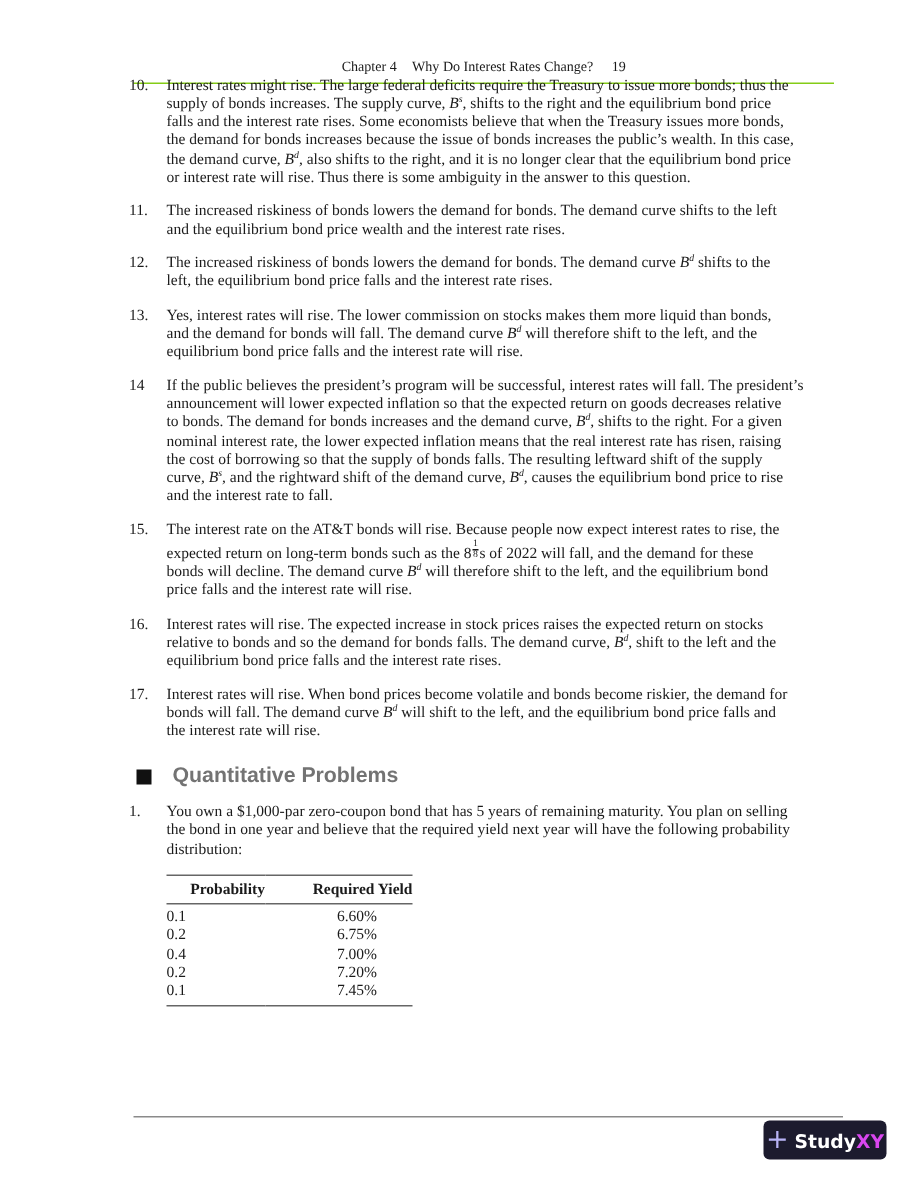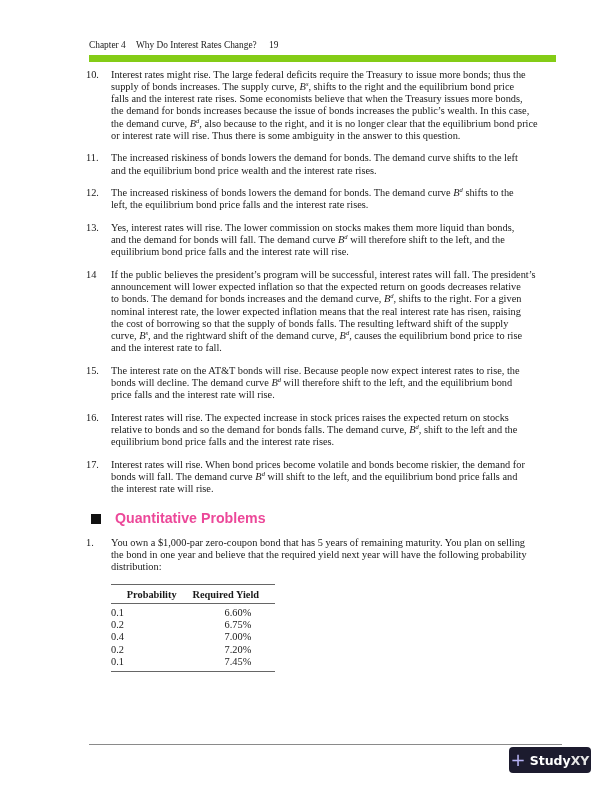--- a/index.html
+++ b/index.html
@@ -1,68 +1,68 @@
 <!DOCTYPE html>
 <html><head>
 <meta charset="utf-8">
 <style>
   html, body { margin: 0; padding: 0; background: #ffffff; }
   body { width: 612px; height: 792px; position: relative; overflow: hidden;
          font-family: "Liberation Serif", serif; color: #1a1a1a; }
   .header { position: absolute; left: 89px; right: 56px; top: 40px; height: 15px;
-            border-bottom: 7px solid #84cc16; font-size: 9.4px; text-align: left; }
+            border-bottom: 1px solid #84cc16; font-size: 9.4px; text-align: center; }
   .header .chap { margin-right: 8px; }
   .header .page { display: inline-block; margin-left: 10px; }
-  .content { position: absolute; left: 86px; top: 69px; width: 456px; }
+  .content { position: absolute; left: 86px; top: 52px; width: 456px; }
   .item { position: relative; padding-left: 25px; font-size: 10.35px; line-height: 12.15px;
           margin-bottom: 10.5px; text-align: left; }
   .item .num { position: absolute; left: 0; top: 0; }
   .item .line { display: block; white-space: nowrap; }
   sup { font-size: 6.5px; line-height: 0; vertical-align: 4px; font-style: italic; }
   i { font-style: italic; }
   .frac { display: inline-block; font-size: 6.5px; vertical-align: 1px; line-height: 6px; text-align: center; margin: 0 1px; }
   .frac span { display: block; }
   .section { position: relative; margin-top: 15px; margin-bottom: 9px; height: 18px; }
   .section .bullet { position: absolute; left: 5px; top: 4px; width: 10px; height: 10px; background: #111; }
   .section .title { position: absolute; left: 29px; top: 0; font-family: "Liberation Sans", sans-serif;
-                    font-weight: bold; font-size: 14.2px; color: #ec4899; }
+                    font-weight: bold; font-size: 14.2px; color: #737373; }
   table.prob { margin-left: 25px; margin-top: 6px; border-collapse: collapse; font-size: 10.35px; width: 164px; }
   table.prob thead tr { border-top: 1px solid #666; border-bottom: 1px solid #666; }
   table.prob th { font-weight: bold; text-align: right; padding: 4px 0 3px 0; }
-  table.prob th.right { text-align: center; }
+  table.prob th.right { text-align: right; }
   table.prob td { padding: 0; line-height: 12.2px; }
   table.prob td.yield { padding-left: 48px; }
   table.prob tbody tr:first-child td { padding-top: 3px; }
   table.prob tbody { border-bottom: 1px solid #666; }
   table.prob tbody tr:last-child td { padding-bottom: 3px; }
   .footer-rule { position: absolute; left: 89px; width: 473px; top: 744px; border-top: 1px solid #8a8a8a; }
   .badge { position: absolute; left: 509px; top: 747px; width: 82px; height: 26px; background: #1c1b2e;
            border-radius: 4px; display: flex; align-items: center; justify-content: center;
            font-family: "DejaVu Sans", sans-serif; font-weight: bold; font-size: 12.5px; color: #ffffff; }
   .badge .plus { font-weight: normal; font-size: 18px; color: #b7b3f5; margin-right: 4px; line-height: 1; }
-  .badge .xy { color: #e5e5e5; }
+  .badge .xy { color: #d946ef; }
 </style>
 </head>
 <body>
 
 <div class="header">
   <span class="chap">Chapter 4</span>
   <span>Why Do Interest Rates Change?</span>
   <span class="page">19</span>
 </div>
 
 <div class="content">
   <div id="answers">
       <div class="item">
         <span class="num">10.</span>
         <span class="line">Interest rates might rise. The large federal deficits require the Treasury to issue more bonds; thus the</span>
         <span class="line"><span>supply of bonds increases. The supply curve, </span><i>B</i><sup>s</sup><span>, shifts to the right and the equilibrium bond price</span></span>
         <span class="line">falls and the interest rate rises. Some economists believe that when the Treasury issues more bonds,</span>
         <span class="line">the demand for bonds increases because the issue of bonds increases the public’s wealth. In this case,</span>
-        <span class="line"><span>the demand curve, </span><i>B</i><sup>d</sup><span>, also because to the right, and it is no longer clear that the equilibrium bond price</span></span>
+        <span class="line"><span>the demand curve, </span><i>B</i><sup>d</sup><span>, also shifts to the right, and it is no longer clear that the equilibrium bond price</span></span>
         <span class="line">or interest rate will rise. Thus there is some ambiguity in the answer to this question.</span>
       </div>
       <div class="item">
         <span class="num">11.</span>
         <span class="line">The increased riskiness of bonds lowers the demand for bonds. The demand curve shifts to the left</span>
         <span class="line">and the equilibrium bond price wealth and the interest rate rises.</span>
       </div>
       <div class="item">
         <span class="num">12.</span>
         <span class="line"><span>The increased riskiness of bonds lowers the demand for bonds. The demand curve </span><i>B</i><sup>d</sup><span> shifts to the</span></span>
@@ -80,20 +80,21 @@
         <span class="line">announcement will lower expected inflation so that the expected return on goods decreases relative</span>
         <span class="line"><span>to bonds. The demand for bonds increases and the demand curve, </span><i>B</i><sup>d</sup><span>, shifts to the right. For a given</span></span>
         <span class="line">nominal interest rate, the lower expected inflation means that the real interest rate has risen, raising</span>
         <span class="line">the cost of borrowing so that the supply of bonds falls. The resulting leftward shift of the supply</span>
         <span class="line"><span>curve, </span><i>B</i><sup>s</sup><span>, and the rightward shift of the demand curve, </span><i>B</i><sup>d</sup><span>, causes the equilibrium bond price to rise</span></span>
         <span class="line">and the interest rate to fall.</span>
       </div>
       <div class="item">
         <span class="num">15.</span>
         <span class="line">The interest rate on the AT&amp;T bonds will rise. Because people now expect interest rates to rise, the</span>
+        <span class="line"><span>expected return on long-term bonds such as the 8</span><span class="frac"><span style="border-bottom: 0.6px solid rgb(26, 26, 26);">1</span><span>8</span></span><span>s of 2022 will fall, and the demand for these</span></span>
         <span class="line"><span>bonds will decline. The demand curve </span><i>B</i><sup>d</sup><span> will therefore shift to the left, and the equilibrium bond</span></span>
         <span class="line">price falls and the interest rate will rise.</span>
       </div>
       <div class="item">
         <span class="num">16.</span>
         <span class="line">Interest rates will rise. The expected increase in stock prices raises the expected return on stocks</span>
         <span class="line"><span>relative to bonds and so the demand for bonds falls. The demand curve, </span><i>B</i><sup>d</sup><span>, shift to the left and the</span></span>
         <span class="line">equilibrium bond price falls and the interest rate rises.</span>
       </div>
       <div class="item">

